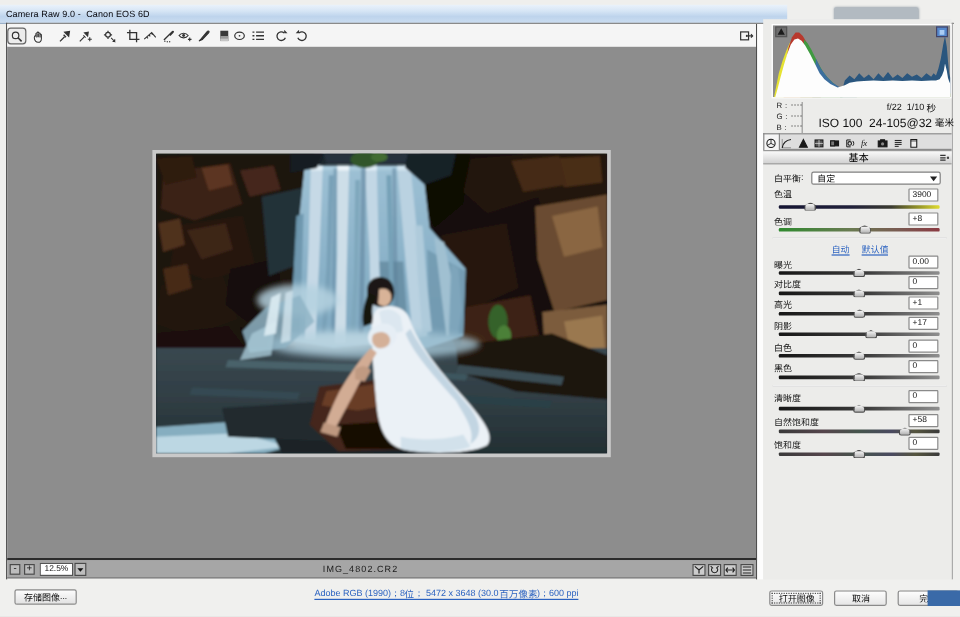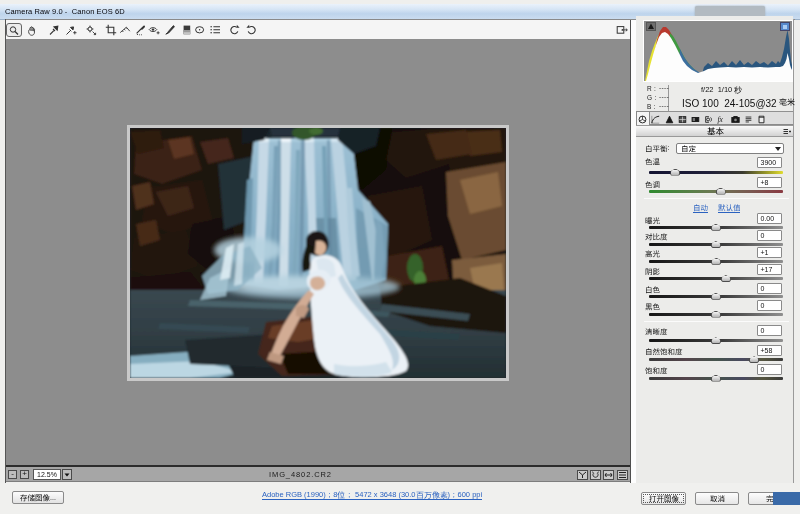--- a/index.html
+++ b/index.html
@@ -49,21 +49,21 @@
     <path id="u24320" d="M65 18V46H37V42V18ZM5 46V53H29C27 67 22 80 5 91C7 92 10 95 11 96C30 85 35 69 36 53H65V96H73V53H95V46H73V18H92V10H9V18H29V42L29 46Z"></path>
     <path id="u21462" d="M85 22C83 37 78 50 73 61C68 50 64 37 62 22ZM51 15V22H56C58 40 62 56 69 68C63 78 56 85 48 90C50 92 52 94 53 96C60 91 67 84 73 76C78 84 84 90 92 95C93 93 95 91 97 89C89 85 82 78 77 69C85 55 90 38 93 16L88 15L87 15ZM4 75 6 82 36 77V96H43V76L52 74L51 68L43 69V16H50V9H5V16H12V74ZM19 16H36V30H19ZM19 36H36V50H19ZM19 57H36V70L19 73Z"></path>
     <path id="u28040" d="M86 7C84 13 79 21 76 26L82 28C86 24 90 16 94 10ZM35 10C39 16 44 24 45 29L52 26C50 21 46 13 41 7ZM8 10C15 14 22 19 26 22L30 17C27 13 19 8 13 5ZM4 37C10 40 18 45 22 49L26 43C22 40 14 35 8 32ZM7 90 13 95C19 86 25 73 30 62L24 58C19 69 12 82 7 90ZM45 57H82V68H45ZM45 50V40H82V50ZM60 4V32H38V96H45V74H82V86C82 88 82 88 80 88C79 88 73 88 68 88C69 90 70 93 70 95C78 95 83 95 86 94C89 93 90 91 90 87V32H68V4Z"></path>
     <path id="u23436" d="M23 33V40H77V33ZM6 52V59H32C31 77 27 86 4 90C6 91 8 94 8 96C33 91 39 80 40 59H58V84C58 92 60 94 69 94C71 94 83 94 85 94C93 94 95 91 96 77C94 77 90 75 89 74C88 86 88 88 84 88C82 88 72 88 70 88C66 88 65 87 65 84V59H94V52ZM42 5C44 8 46 12 47 16H8V38H16V23H84V38H92V16H56C55 12 52 7 50 3Z"></path>
     <path id="u25104" d="M54 4C54 10 55 16 55 21H13V49C13 62 12 79 4 92C5 93 9 95 10 97C19 84 21 63 21 49V48H39C38 66 38 72 37 74C36 74 35 75 34 75C32 75 28 75 23 74C24 76 25 79 25 81C30 82 34 82 37 81C40 81 42 80 43 78C45 76 46 67 46 45C46 44 46 42 46 42H21V28H55C57 44 59 59 63 71C56 78 48 85 40 89C41 91 44 94 45 96C53 91 60 85 66 79C70 89 76 95 84 95C92 95 95 90 96 73C94 72 91 71 89 69C89 82 88 88 85 88C80 88 75 82 71 72C79 62 85 51 89 38L82 36C78 46 74 55 69 63C66 54 64 42 63 28H95V21H63C62 16 62 10 62 4ZM67 9C74 12 81 17 85 21L90 16C86 12 78 8 72 4Z"></path>
     <path id="u20301" d="M37 22V30H91V22ZM44 37C46 51 50 70 50 80L58 78C57 68 54 50 50 36ZM57 5C59 10 61 17 62 21L69 19C68 15 66 8 64 3ZM33 85V92H96V85H75C78 71 83 52 85 36L77 35C76 50 72 71 68 85ZM29 4C23 20 14 35 4 44C5 46 7 50 8 52C12 48 15 44 18 40V96H26V28C29 21 33 14 36 6Z"></path>
     <path id="u30334" d="M18 32V96H25V90H76V96H84V32H50C51 27 52 22 54 17H94V9H6V17H45C44 22 43 27 42 32ZM25 64H76V83H25ZM25 57V39H76V57Z"></path>
     <path id="u19975" d="M6 12V19H33C33 45 31 76 3 90C5 92 8 94 9 96C29 85 36 66 39 47H77C75 73 74 84 70 87C69 88 68 88 66 88C63 88 56 88 48 88C50 90 51 93 51 95C58 95 65 96 69 95C72 95 75 94 77 92C81 88 83 75 85 43C85 42 85 39 85 39H40C41 32 41 26 41 19H94V12Z"></path>
     <path id="u32032" d="M64 79C72 84 83 90 88 94L94 90C88 85 77 79 69 75ZM29 75C23 81 14 86 5 90C6 91 9 93 10 95C19 91 29 84 36 78ZM19 59C21 58 24 58 44 56C35 60 27 63 24 64C18 66 13 68 10 68C10 70 11 73 12 74C14 74 18 73 48 72V87C48 88 48 89 46 89C44 89 39 89 33 89C34 91 35 94 36 96C43 96 48 96 51 94C54 93 55 91 55 87V71L80 70C83 72 85 74 87 76L93 72C88 67 80 61 73 56L67 60C69 62 72 63 74 65L33 67C47 62 61 56 74 49L69 44C65 46 61 49 57 51L34 52C39 50 44 47 50 44L47 42H95V36H54V29H84V24H54V17H90V11H54V4H46V11H10V17H46V24H16V29H46V36H5V42H41C34 46 27 49 24 50C22 51 19 52 17 52C18 54 19 57 19 59Z"></path>
   </svg>
-<div class="ab" style="left:0;top:4px;width:800px;height:16px;background:linear-gradient(#eaf2fb 0%,#d6e5f5 35%,#bed4ec 65%,#cadcf0 100%);border-bottom:1px solid #9ab0c8">
+<div class="ab" style="left:0;top:4px;width:656px;height:16px;background:linear-gradient(#eaf2fb 0%,#d6e5f5 35%,#bed4ec 65%,#cadcf0 100%);border-bottom:1px solid #9ab0c8">
     <div class="ab" style="left:5px;top:3px;font-size:7.5px;color:#05050a;letter-spacing:0.1px">Camera Raw 9.0 -&nbsp; Canon EOS 6D</div>
     <div class="ab" style="left:695px;top:2px;width:70px;height:12px;background:#b2bac1;border-radius:2px;box-shadow:0 0 2px #9aa4ad"></div>
   </div>
 <div class="ab" style="left:5px;top:19px;width:790px;height:1px;background:#8a8a8a"></div>
 <div class="ab" style="left:5px;top:19px;width:1px;height:464px;background:#555"></div>
 <div class="ab" style="left:793px;top:19px;width:1px;height:464px;background:#9a9a9a"></div>
 <div class="ab" style="left:6px;top:20px;width:625px;height:19px;background:#f5f5f5"></div>
 <div class="ab" style="left:6px;top:23px;width:16px;height:14px;background:#ececec;border:1px solid #666;border-radius:3px"></div>
 <div class="ab" style="left:8px;top:25px;width:13px;height:13px">
     <svg width="12" height="12" viewBox="0 0 12 12" fill="none" stroke="#333" stroke-width="1">
@@ -333,21 +333,21 @@
 <div class="ab" style="left:780px;top:22px;width:10px;height:9px;background:#5588cc;border:1px solid #446;">
     <div style="width:4px;height:4px;background:#aaccf4;margin:1.5px auto"></div>
   </div>
 <div class="ab" style="left:668px;top:85px;width:1px;height:26px;background:#999"></div>
 <div class="ab" style="left:647px;top:85px;font-size:6.5px;color:#1a1a1a;letter-spacing:0.3px">R :</div>
 <div class="ab" style="left:647px;top:94px;font-size:6.5px;color:#1a1a1a;letter-spacing:0.3px">G :</div>
 <div class="ab" style="left:647px;top:103px;font-size:6.5px;color:#1a1a1a;letter-spacing:0.3px">B :</div>
 <div class="ab" style="left:659px;top:84px;font-size:6.5px;color:#1a1a1a;letter-spacing:0.3px">----</div>
 <div class="ab" style="left:659px;top:93px;font-size:6.5px;color:#1a1a1a;letter-spacing:0.3px">----</div>
 <div class="ab" style="left:659px;top:102px;font-size:6.5px;color:#1a1a1a;letter-spacing:0.3px">----</div>
-<div class="ab ib" style="left:701px;top:86px;white-space:nowrap"><span style="font-size:7.5px;color:#111">f/22&nbsp; 1/10&nbsp;</span><svg width="8.0" height="8.0" viewBox="0 0 100 100" fill="#111">
+<div class="ab ib" style="left:739px;top:86px;white-space:nowrap"><span style="font-size:7.5px;color:#111">f/22&nbsp; 1/10&nbsp;</span><svg width="8.0" height="8.0" viewBox="0 0 100 100" fill="#111">
       <use href="#u31186" x="0"></use>
     </svg></div>
 <div class="ab ib" style="left:682px;top:97.5px;white-space:nowrap"><span style="font-size:10px;color:#111">ISO 100&nbsp; 24-105@32&nbsp;</span><svg width="16.0" height="8.0" viewBox="0 0 200 100" fill="#111">
       <use href="#u27627" x="0"></use>
       <use href="#u31859" x="100"></use>
     </svg></div>
 <div class="ab" style="left:636px;top:111px;width:157px;height:14px;background:#dedede;border-top:1px solid #909090;border-bottom:1px solid #8a8a8a"></div>
 <div class="ab" style="left:636px;top:111px;width:14px;height:14px;background:#f5f5f5;border:1px solid #888;border-bottom:none"></div>
 <div class="ab" style="left:638.2px;top:115px;width:9px;height:9px">
     <svg width="9" height="9" viewBox="0 0 11 11" fill="none" stroke="#1a1a1a" stroke-width="1.1">

